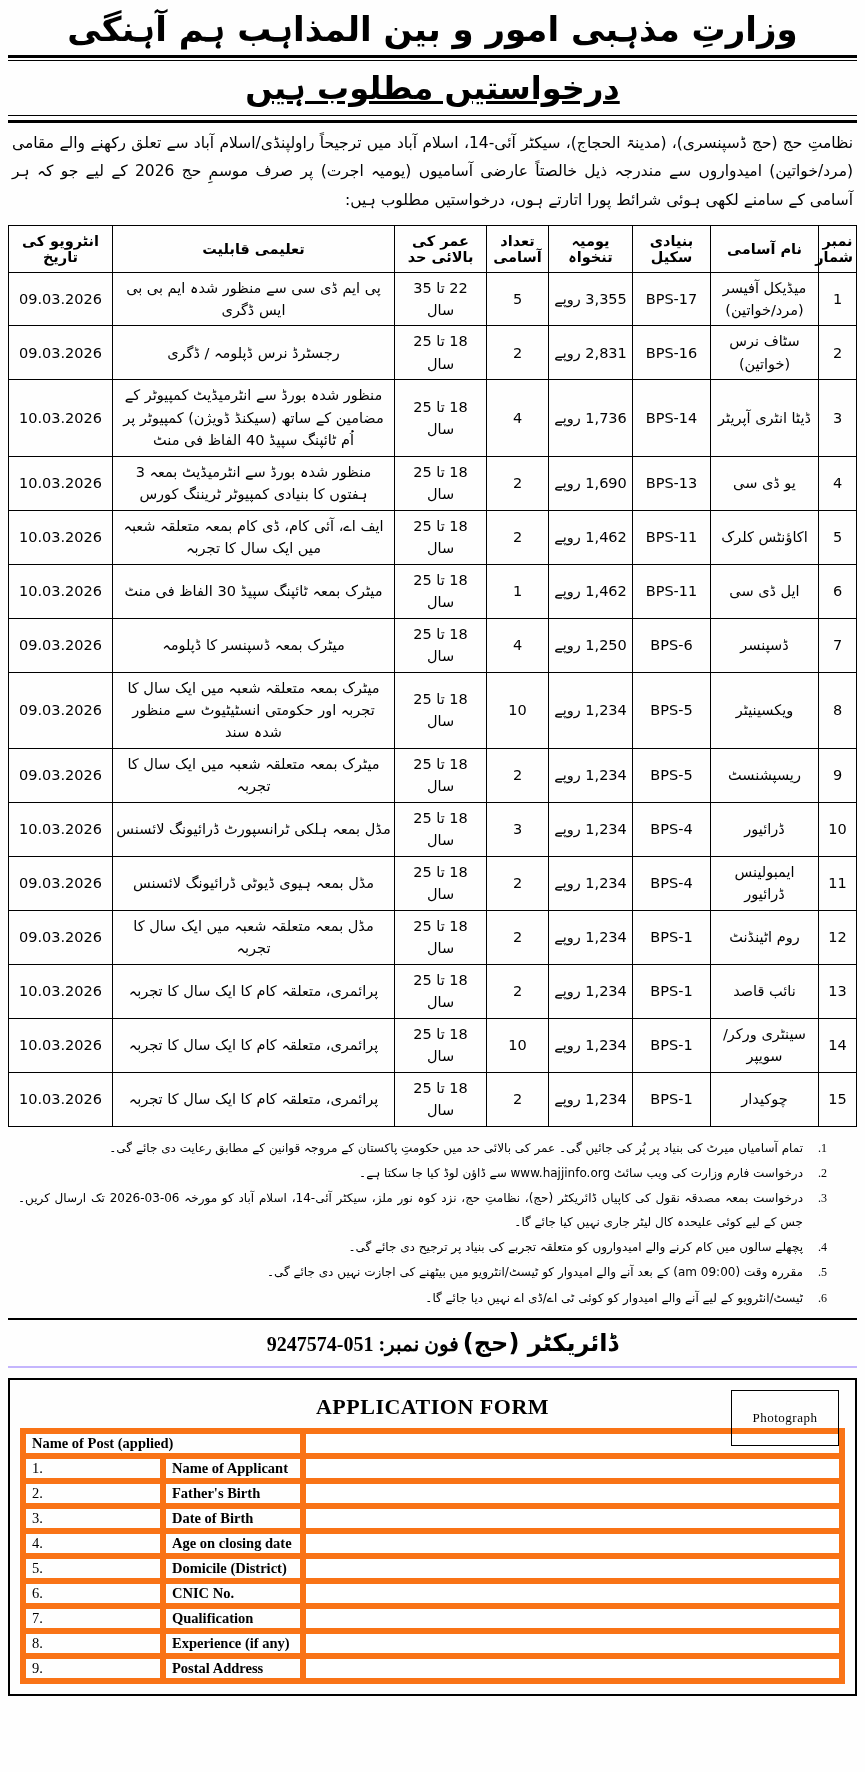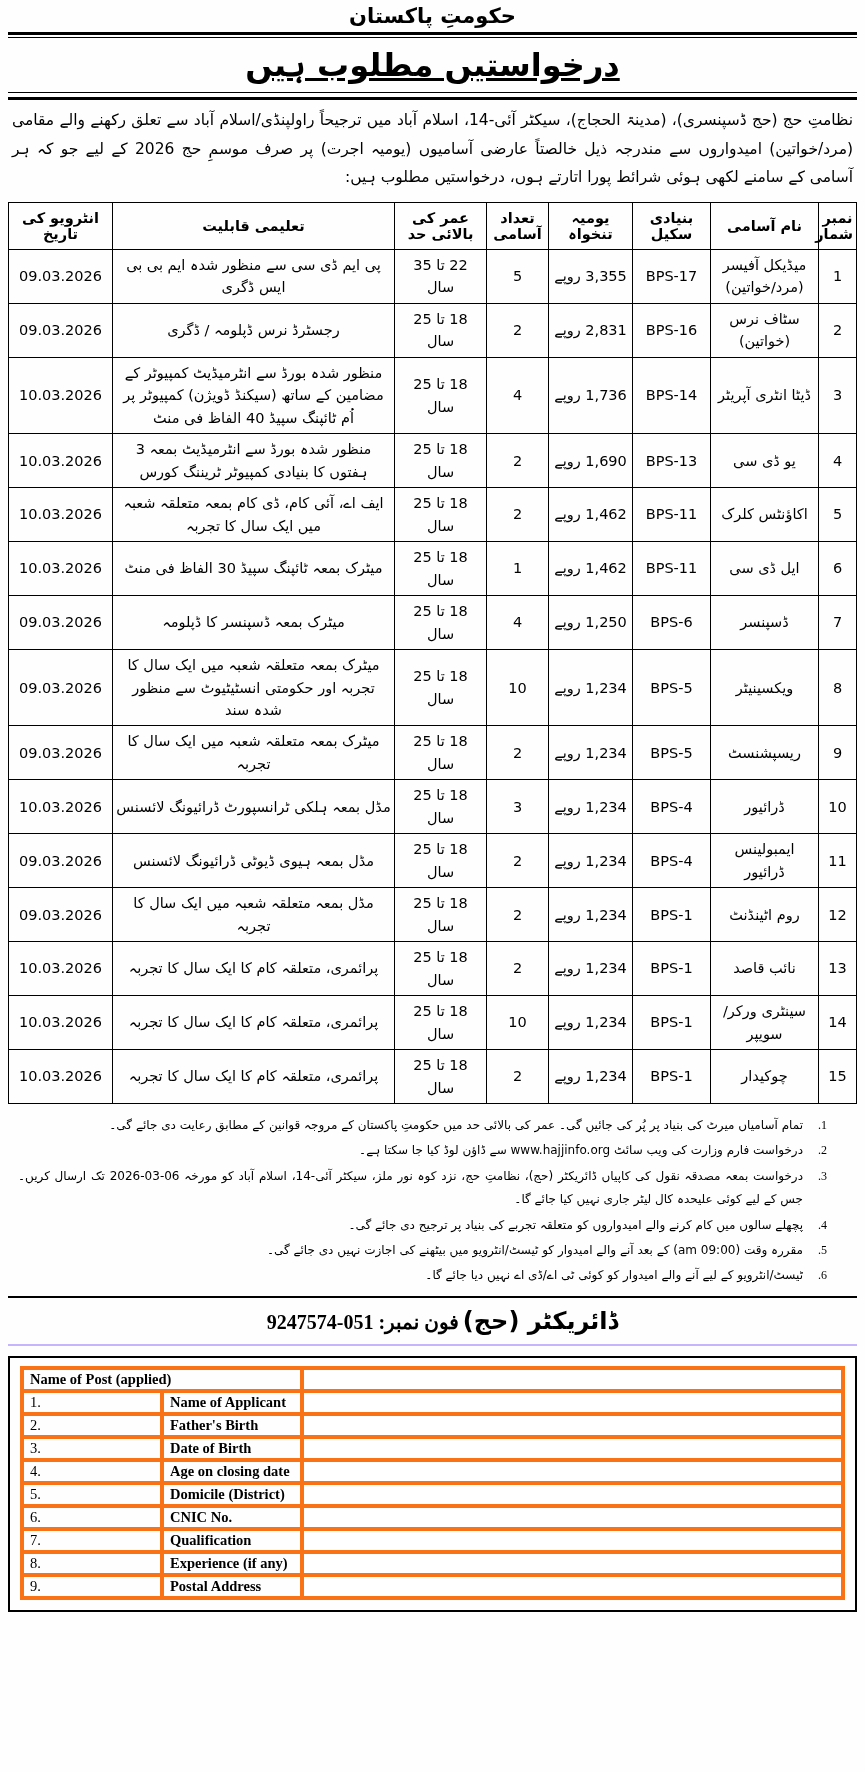--- a/index.html
+++ b/index.html
@@ -170,37 +170,37 @@
     display: flex;
     align-items: center;
     justify-content: center;
   }
   table.form {
     width: 100%;
     border-collapse: collapse;
     table-layout: fixed;
   }
   table.form td {
-    border: 4px solid #f97316;
+    border: 6px solid #f97316;
     height: 23px;
     font-size: 14.5px;
     padding: 1px 6px;
   }
   td.fnum { width: 38px; text-align: left; padding-left: 10px; }
   td.flab { width: 280px; font-weight: bold; }
   td.fval { background: #fff; }
   .postrow td { height: 30px; font-weight: bold; font-size: 15px; }
 </style>
 </head>
 <body>
 
 <div id="page">
 
   <div class="hdr">
-    <div class="govt urdu">حکومتِ پاکستان</div>
+    <div class="ministry urdu">وزارتِ مذہبی امور و بین المذاہب ہم آہنگی</div>
   </div>
 
   <div class="rule-thick"></div>
   <div class="rule-thin"></div>
 
   <div class="title-band">
     <div class="t urdu">درخواستیں مطلوب ہیں</div>
   </div>
 
   <div class="rule-thin"></div>
@@ -384,20 +384,24 @@
     <li class="urdu">ٹیسٹ/انٹرویو کے لیے آنے والے امیدوار کو کوئی ٹی اے/ڈی اے نہیں دیا جائے گا۔</li>
   </ol>
 
   <div class="director">
     <span class="ph">فون نمبر: 051-9247574</span>
     <span class="d urdu">ڈائریکٹر (حج)</span>
   </div>
 
   <div class="formwrap">
 
+    <div class="form-title">
+      <span>APPLICATION FORM</span>
+      <span class="photo-box">Photograph</span>
+    </div>
 
     <table class="form">
       <tbody>
         <tr class="postrow">
           <td colspan="2" class="flab">Name of Post (applied)</td>
           <td class="fval"></td>
         </tr>
         <tr>
           <td class="fnum">1.</td>
           <td class="flab">Name of Applicant</td>

